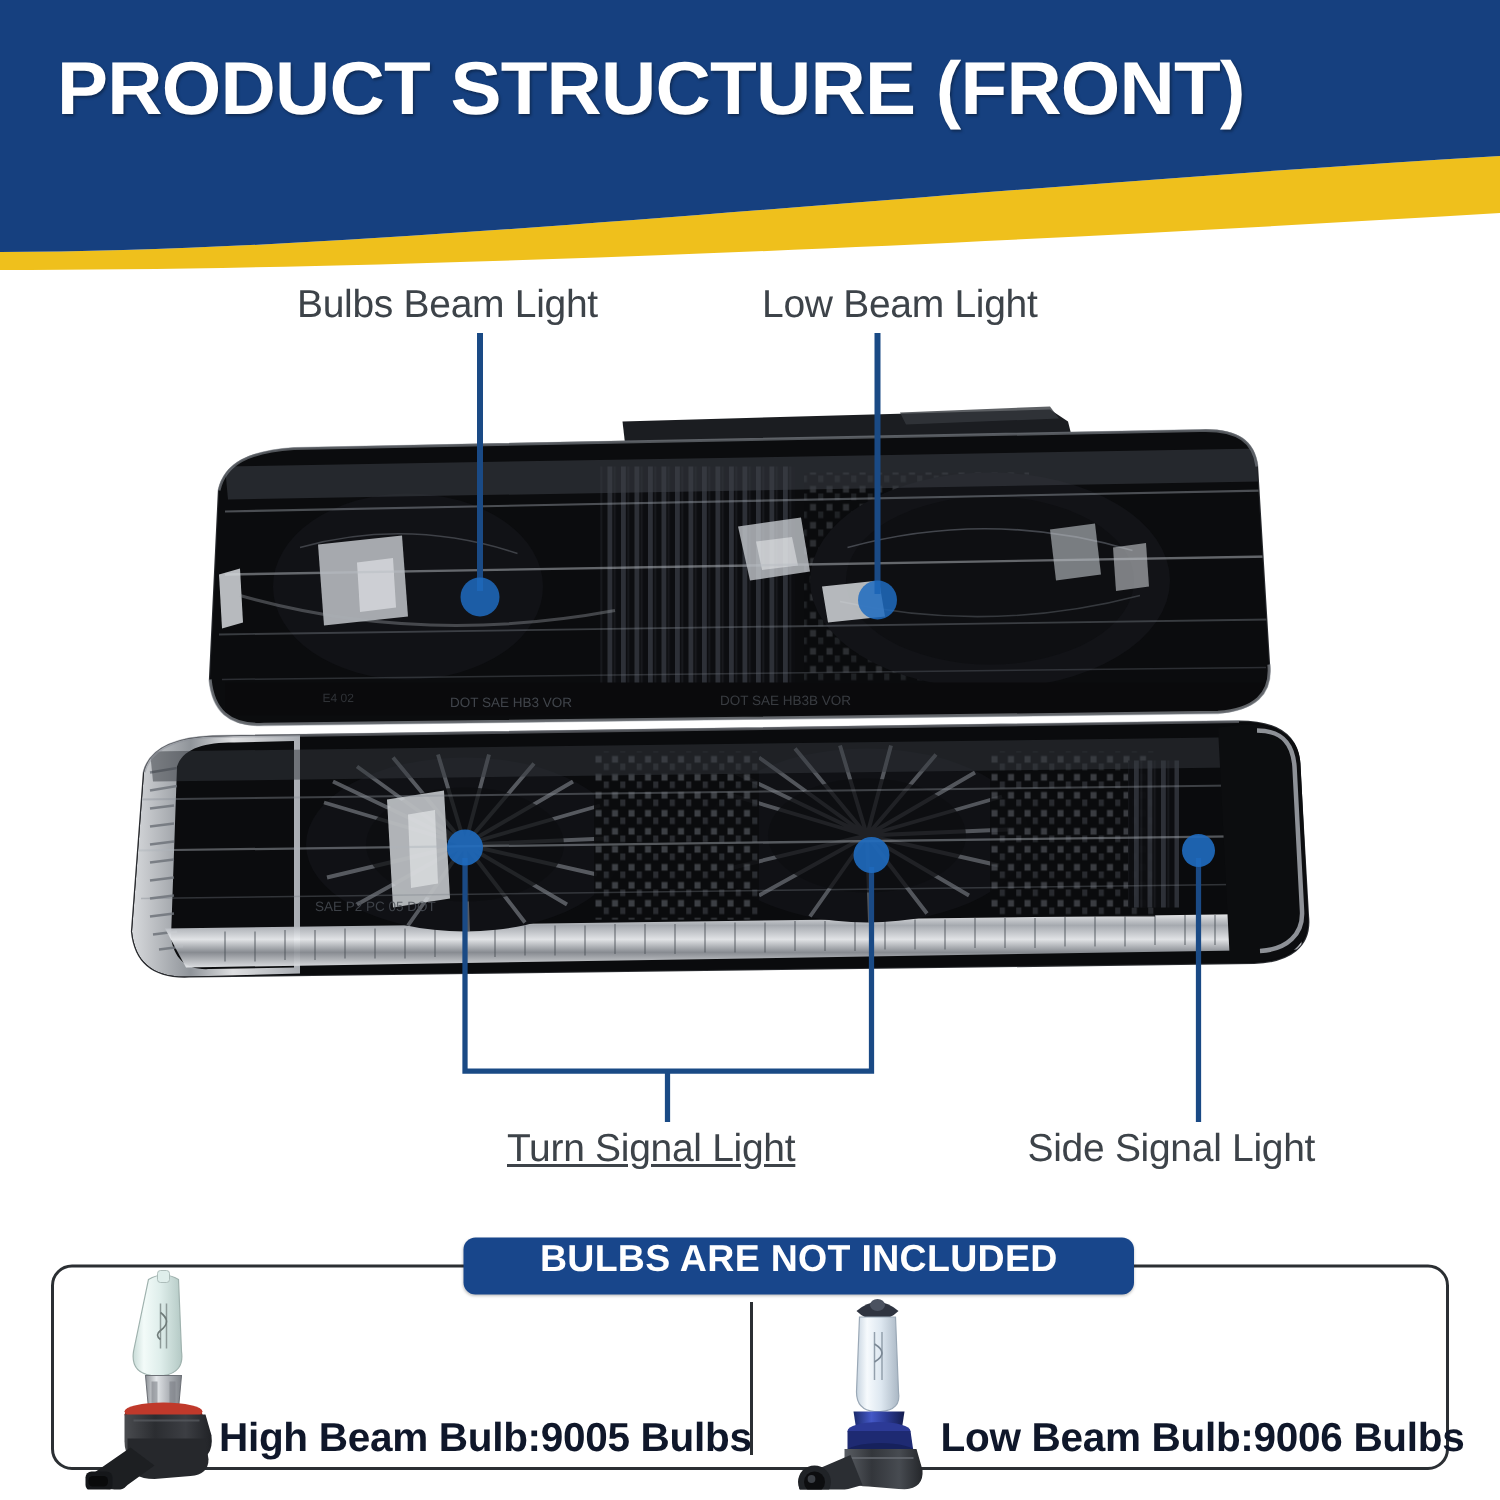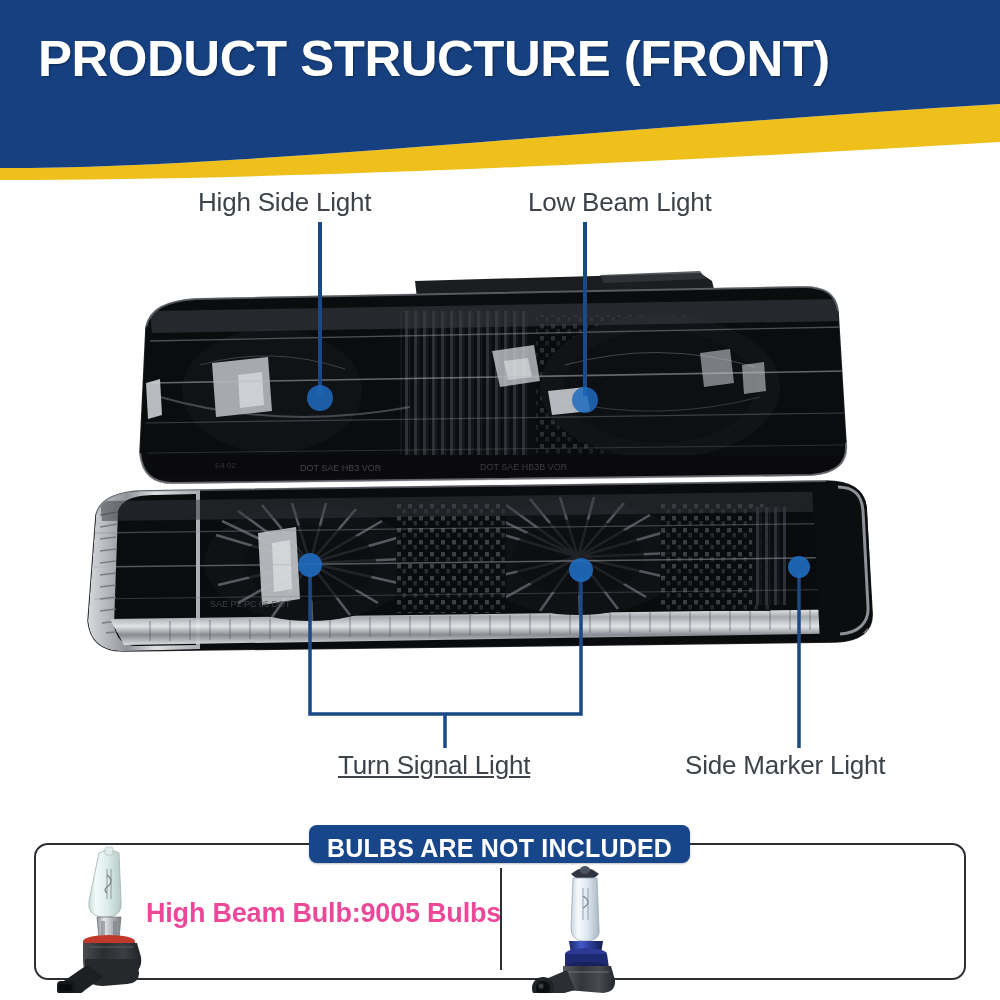--- a/index.html
+++ b/index.html
@@ -26,53 +26,53 @@
   }
 
   
   .callout-label {
     position: absolute;
     font-family: "Liberation Sans", sans-serif;
     font-size: 26px; font-weight: 400; color: #3d4349;
     white-space: nowrap; letter-spacing: -0.2px;
   }
   .lbl-high  { left: 198px; top: 187px; }
-  .lbl-low   { left: 508px; top: 187px; margin-left: 20px; }
+  .lbl-low   { left: 508px; top: 187px; }
   .lbl-turn  { left: 338px; top: 750px; text-decoration: underline; }
   .lbl-side  { left: 685px; top: 750px; }
 
   
   .photo { position: absolute; left: 0; top: 215px; width: 1000px; height: 530px; }
 
   
   .bulb-panel {
     position: absolute; left: 34px; top: 843px; width: 932px; height: 137px;
     border: 2px solid #2b2f33; border-radius: 14px; background: #ffffff;
   }
   .bulb-badge {
-    position: absolute; left: 309px; top: 825px; width: 381px; height: 38px;
+    position: absolute; left: 309px; top: 825px; width: 447px; height: 38px;
     background: #18468b; border-radius: 8px;
-    display: flex; align-items: flex-end; justify-content: center;
+    display: flex; align-items: flex-start; justify-content: center;
     box-shadow: 0 1px 2px rgba(0,0,0,.25);
     z-index: 5;
   }
   .bulb-badge span {
     font-family: "Liberation Sans Narrow", "Liberation Sans", sans-serif;
     font-size: 25px; font-weight: 700; color: #ffffff; letter-spacing: 0.2px;
     white-space: nowrap; transform: scaleX(1.0);
   }
   .bulb-divider {
     position: absolute; left: 500px; top: 868px; width: 2px; height: 102px;
     background: #2b2f33; z-index: 4;
   }
   .bulb-text {
     position: absolute;
     font-family: "Liberation Sans Narrow", "Liberation Sans", sans-serif;
-    font-size: 27px; font-weight: 700; color: #ec4899;
-    white-space: nowrap; letter-spacing: -0.2px;
+    font-size: 27px; font-weight: 700; color: #0f172a;
+    white-space: nowrap; letter-spacing: -0.2px; margin-top: 45px;
   }
   .bulb-text-hi { left: 146px; top: 898px; }
   .bulb-text-lo { left: 627px; top: 898px; }
 
   .bulb-art { position: absolute; }
   .bulb-art-hi { left: 45px;  top: 843px; }
   .bulb-art-lo { left: 525px; top: 858px; }
 </style>
 </head>
 <body>
@@ -322,24 +322,24 @@
       <circle cx="310" cy="565" r="12" fill="#1f6bc0" opacity="0.9"></circle>
       <circle cx="581" cy="570" r="12" fill="#1f6bc0" opacity="0.9"></circle>
     </g>
 
     <g>
       <line x1="799" y1="572" x2="799" y2="748" stroke="#1a4a85" stroke-width="3.5"></line>
       <circle cx="799" cy="567" r="11" fill="#1f6bc0" opacity="0.9"></circle>
     </g>
   </svg>
 
-  <div class="callout-label lbl-high">High Side Light</div>
+  <div class="callout-label lbl-high">Bulbs Beam Light</div>
   <div class="callout-label lbl-low">Low Beam Light</div>
   <div class="callout-label lbl-turn">Turn Signal Light</div>
-  <div class="callout-label lbl-side">Side Marker Light</div>
+  <div class="callout-label lbl-side">Side Signal Light</div>
 
   <div class="bulb-panel"></div>
   <div class="bulb-divider"></div>
 
   <div class="bulb-badge">
     <span>BULBS ARE NOT INCLUDED</span>
   </div>
 
   <svg class="bulb-art bulb-art-hi" width="130" height="150" viewBox="0 0 130 150">
     <defs>
@@ -422,14 +422,15 @@
     <path d="M38 108 L86 108 L90 122 q 1 12 -12 13 L 54 133 q -16 0 -16 -14 Z" fill="url(#plastic6)"></path>
     <path d="M42 114 L84 114" stroke="#6b6f76" stroke-width="1.3" opacity="0.7"></path>
 
     <path d="M42 112 L14 124 q -8 4 -6 11 q 2 7 10 6 L 50 132 Z" fill="#2b2e33"></path>
     <ellipse cx="18" cy="130" rx="11" ry="11" fill="#202327"></ellipse>
     <ellipse cx="18" cy="130" rx="7" ry="7" fill="#0c0d0f"></ellipse>
     <ellipse cx="16" cy="128" rx="2.6" ry="2.6" fill="#3b3f45"></ellipse>
   </svg>
 
   <div class="bulb-text bulb-text-hi">High Beam Bulb:9005 Bulbs</div>
+  <div class="bulb-text bulb-text-lo">Low Beam Bulb:9006 Bulbs</div>
 
 </div>
 
 </body></html>

